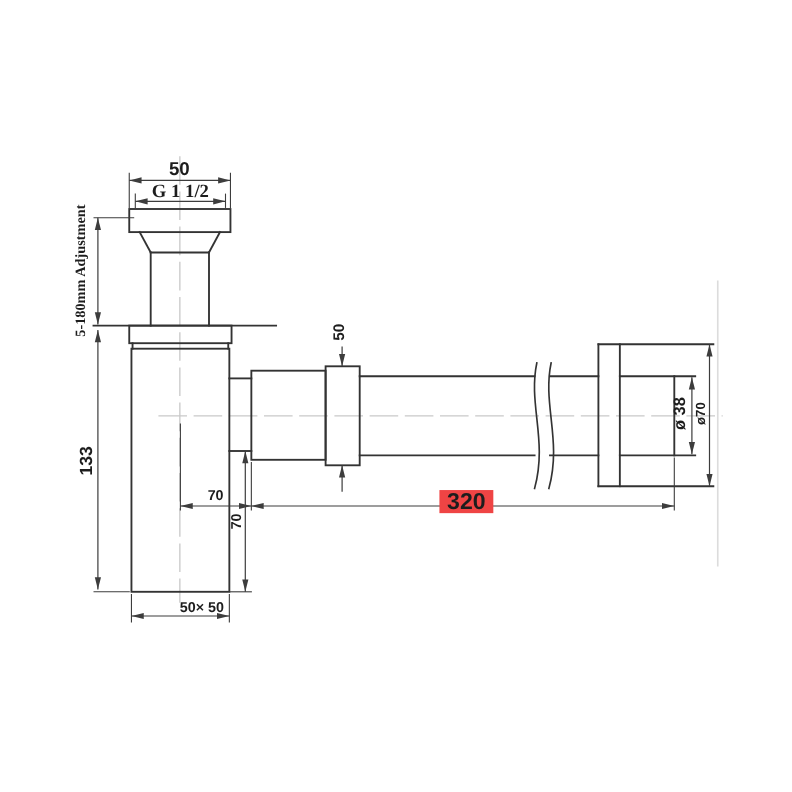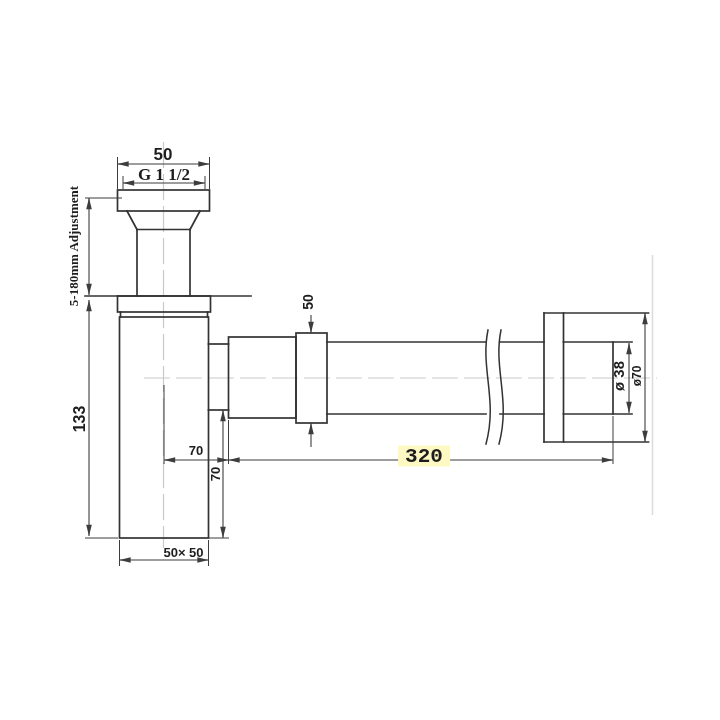--- a/index.html
+++ b/index.html
@@ -8,21 +8,21 @@
     font-family:"Liberation Sans",sans-serif;
   }
   #stage svg{position:absolute;left:0;top:0;}
   .lbl{
     position:absolute;color:#1d1d1d;font-weight:bold;white-space:nowrap;
     transform:translate(-50%,-50%);line-height:1;
   }
   .rot{transform:translate(-50%,-50%) rotate(-90deg);}
   .sans{font-family:"Liberation Sans",sans-serif;}
   .serif{font-family:"Liberation Serif",serif;}
-  .bg{background:#fef9c3;padding:0 7px;font-family:Liberation Mono, monospace;}
+  .bg{background:#ef4444;padding:0 7px;}
 </style>
 </head>
 <body>
 
 <div id="stage">
 
   <svg width="720" height="720" viewBox="0 0 720 720">
     <defs>
       <marker id="arr" markerWidth="13" markerHeight="9" refX="12" refY="4.5" orient="auto-start-reverse" markerUnits="userSpaceOnUse">
         <path d="M12,4.5 L0.8,1.7 L0.8,7.3 Z" fill="#3d3d3d"></path>

